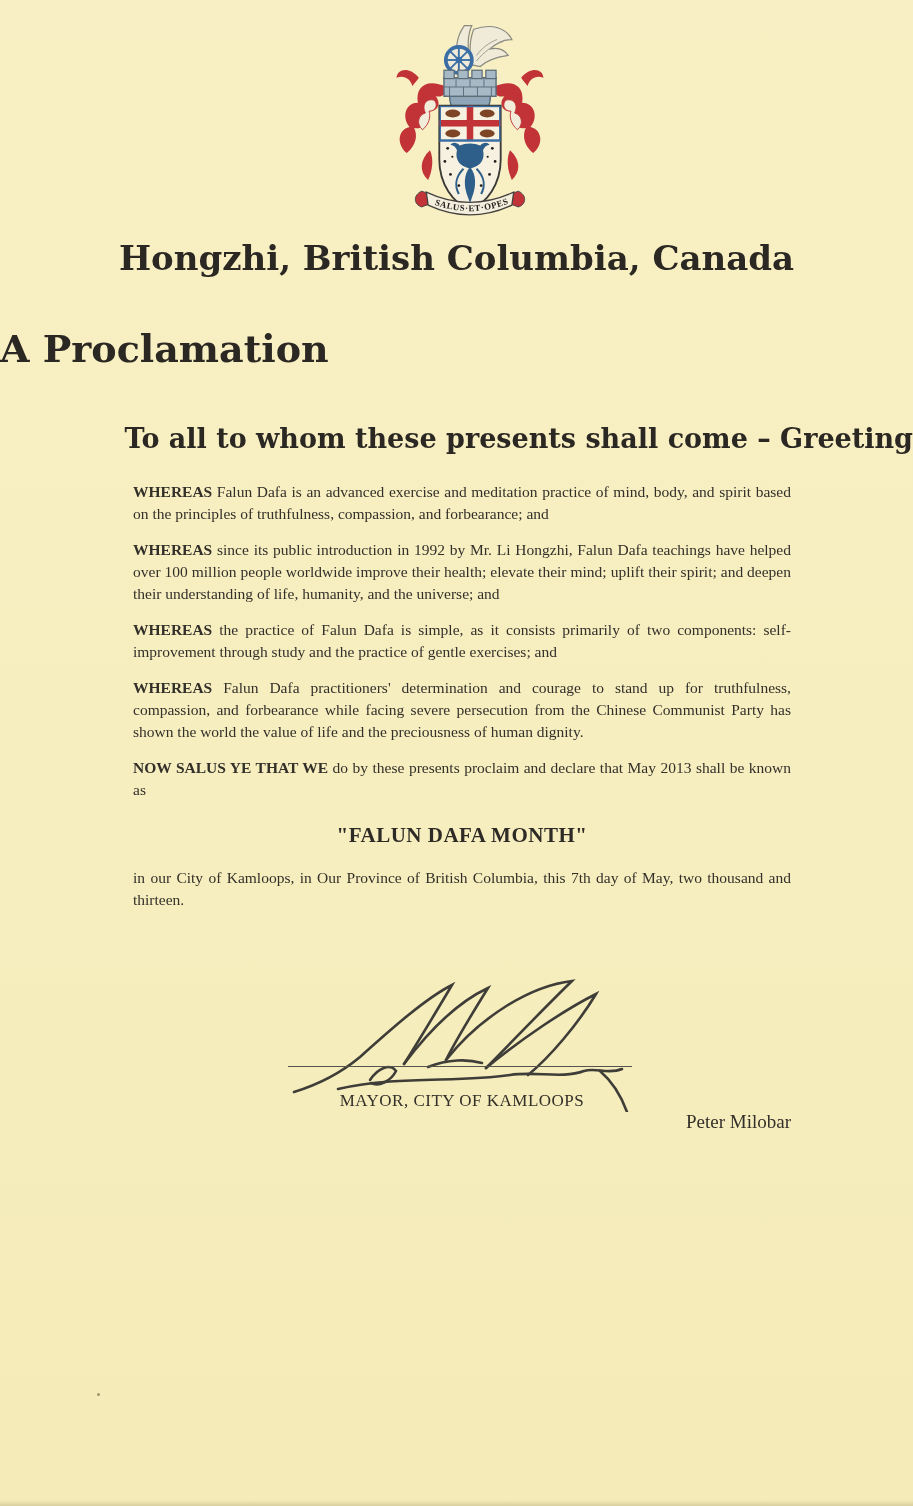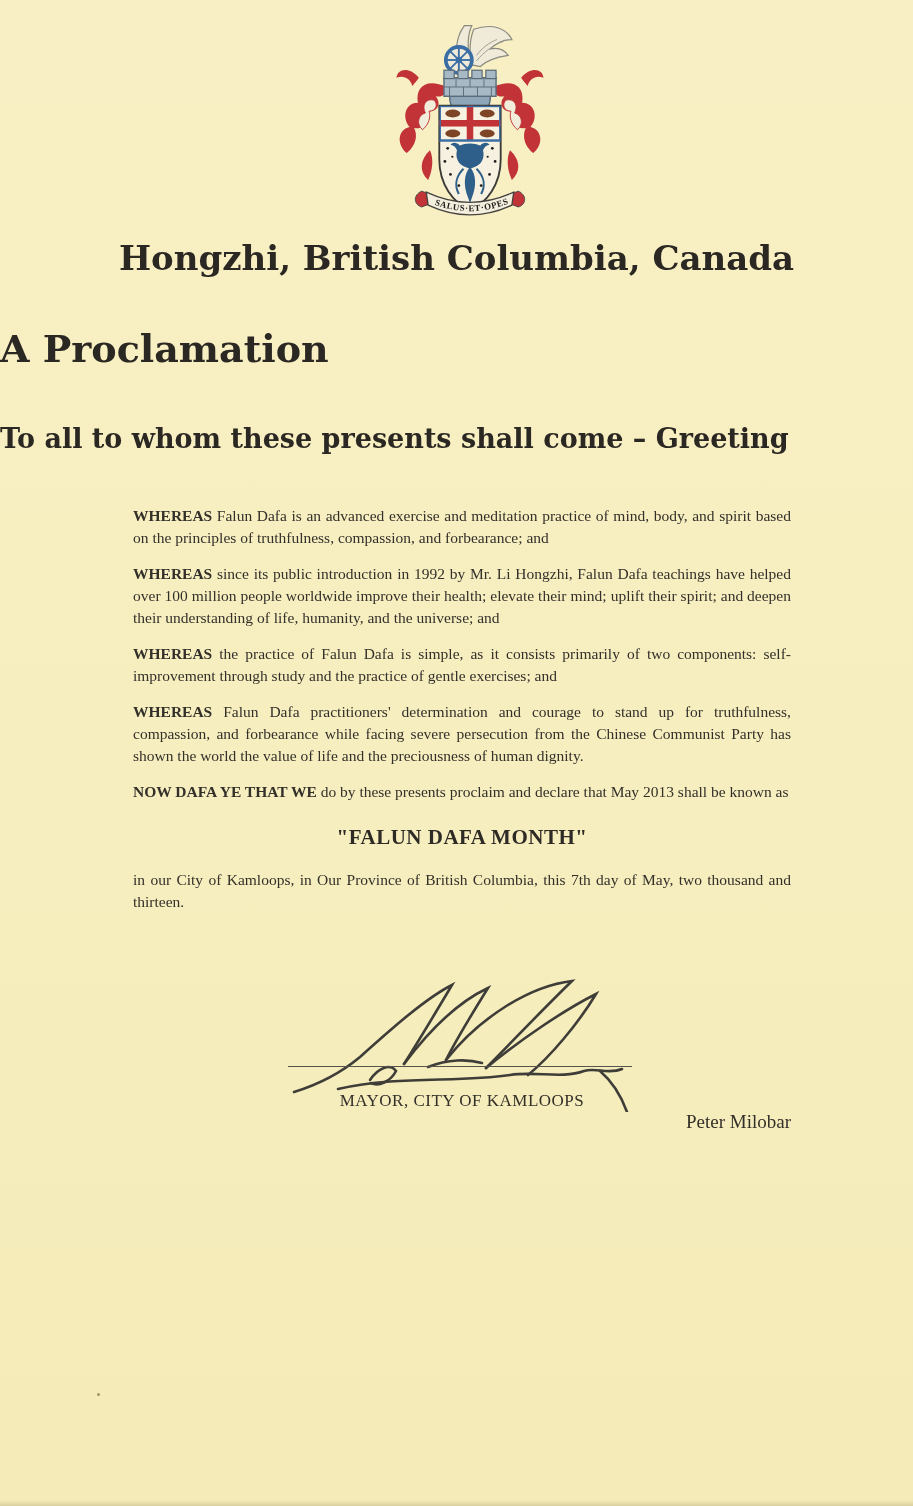--- a/index.html
+++ b/index.html
@@ -30,26 +30,26 @@
     font-size:34px;font-weight:700;letter-spacing:0px;color:#2b2823;
   }
   h2.proclamation{
     position:absolute;top:326px;left:0;width:100%;
     margin:0;text-align:left;
     font-family:"DejaVu Serif", serif;
     font-size:38px;font-weight:700;color:#2b2823;
   }
   h3.greeting{
     position:absolute;top:423px;left:0;width:100%;
-    margin:0;text-align:left;
+    margin:0;text-align:right;
     font-family:"DejaVu Serif", serif;
     font-size:27px;font-weight:700;color:#2b2823;
   }
   .bodycol{
-    position:absolute;left:133px;top:505px;width:658px;
+    position:absolute;left:133px;top:481px;width:658px;
     font-size:15.5px;line-height:22px;text-align:justify;color:#33302a;
   }
   .bodycol p{margin:0 0 14px 0;}
   .bodycol strong{font-weight:700;}
   .declaration{
     margin:22px 0 20px 0;
     text-align:center;font-weight:700;font-size:21px;line-height:24px;
     letter-spacing:0.5px;color:#2e2b26;
   }
   .closing{margin-bottom:0;}
@@ -174,21 +174,21 @@
 
   <h1 class="location">Hongzhi, British Columbia, Canada</h1>
   <h2 class="proclamation">A Proclamation</h2>
   <h3 class="greeting">To all to whom these presents shall come – Greeting</h3>
 
   <div class="bodycol">
     <p><strong>WHEREAS</strong><span> Falun Dafa is an advanced exercise and meditation practice of mind, body, and spirit based on the principles of truthfulness, compassion, and forbearance; and</span></p>
     <p><strong>WHEREAS</strong><span> since its public introduction in 1992 by Mr. Li Hongzhi, Falun Dafa teachings have helped over 100 million people worldwide improve their health; elevate their mind; uplift their spirit; and deepen their understanding of life, humanity, and the universe; and</span></p>
     <p><strong>WHEREAS</strong><span> the practice of Falun Dafa is simple, as it consists primarily of two components: self-improvement through study and the practice of gentle exercises; and</span></p>
     <p><strong>WHEREAS</strong><span> Falun Dafa practitioners' determination and courage to stand up for truthfulness, compassion, and forbearance while facing severe persecution from the Chinese Communist Party has shown the world the value of life and the preciousness of human dignity.</span></p>
-    <p><strong>NOW DAFA YE THAT WE</strong><span> do by these presents proclaim and declare that May 2013 shall be known as</span></p>
+    <p><strong>NOW SALUS YE THAT WE</strong><span> do by these presents proclaim and declare that May 2013 shall be known as</span></p>
     <div class="declaration">"FALUN DAFA MONTH"</div>
     <p class="closing">in our City of Kamloops, in Our Province of British Columbia, this 7th day of May, two thousand and thirteen.</p>
   </div>
 
   <svg class="sig-svg" viewBox="0 0 368 140" aria-hidden="true">
     <g fill="none" stroke="#3f3d38" stroke-width="2.6" stroke-linecap="round">
       <path d="M16,120 C42,112 64,100 82,85 C112,58 148,26 174,13 C158,40 140,70 126,92"></path>
       <path d="M126,92 C150,60 180,30 210,16 C192,45 178,68 168,88"></path>
       <path d="M168,88 C202,45 252,14 294,9 C264,38 232,72 208,96"></path>
       <path d="M208,96 C242,68 286,38 318,22 C300,52 272,85 250,103"></path>

